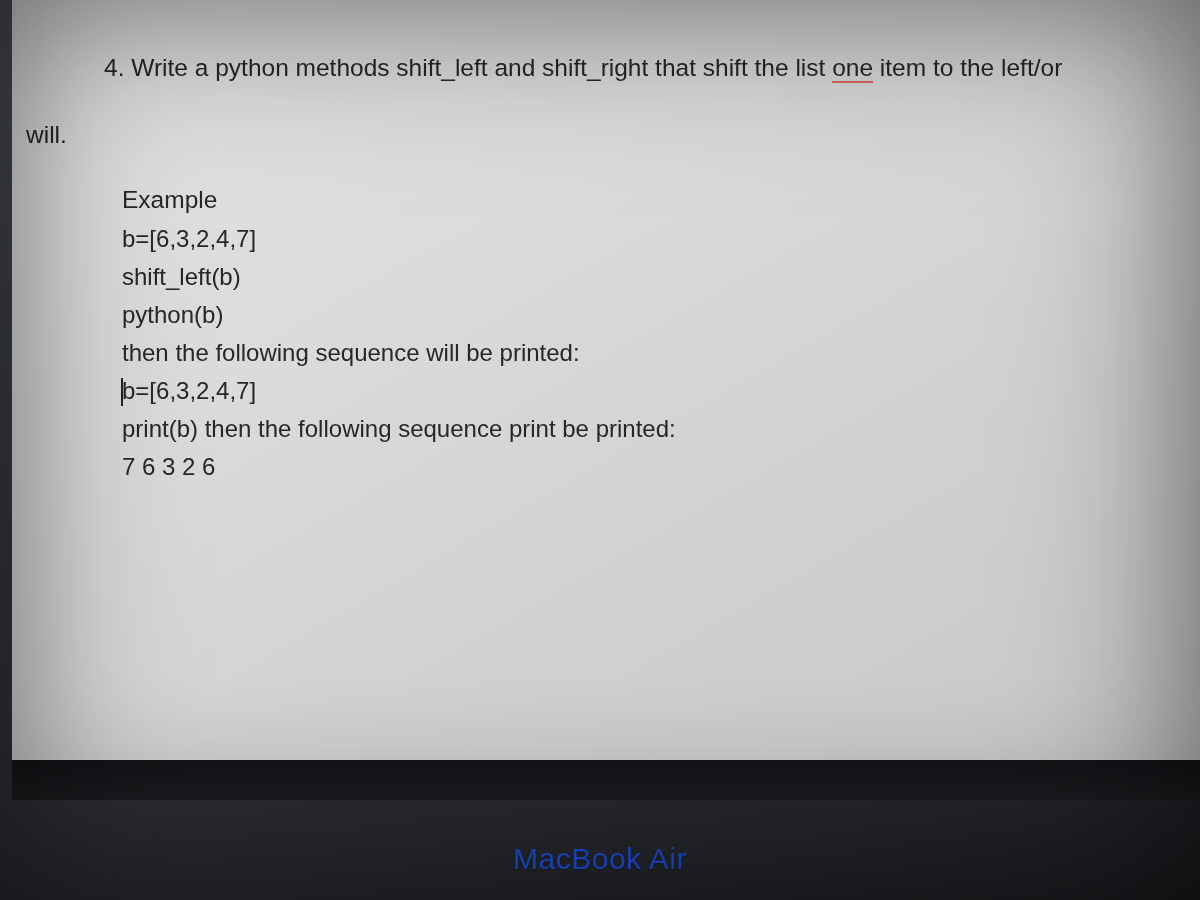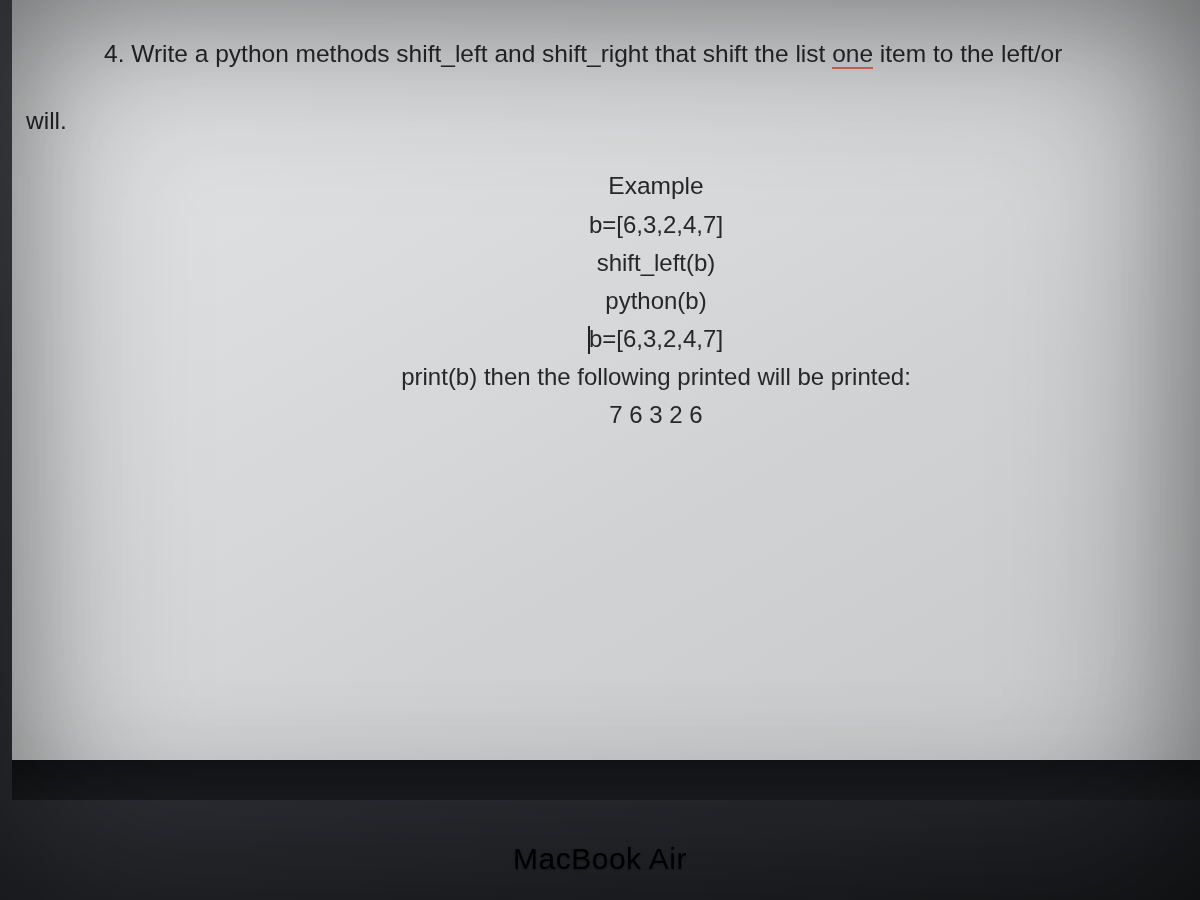--- a/index.html
+++ b/index.html
@@ -9,21 +9,21 @@
       position: relative;
       font-family: Arial, Helvetica, sans-serif;
     }
     .screen {
       position: absolute;
       top: 0;
       left: 12px;
       right: 0;
       height: 760px;
       background: linear-gradient(150deg, #e1e3e4 0%, #d9dbdc 35%, #cfd1d2 65%, #c6c8c9 100%);
-      padding: 34px 10px 20px 14px;
+      padding: 48px 10px 20px 14px;
       box-shadow: inset 0 0 100px rgba(0,0,0,0.08);
     }
     .screen-bottom-bar {
       position: absolute;
       top: 760px;
       left: 12px;
       right: 0;
       height: 40px;
       background: linear-gradient(to bottom, #121316 0%, #1a1b1e 100%);
     }
@@ -45,21 +45,20 @@
       padding-bottom: 0;
     }
     .example-block {
       padding-left: 96px;
     }
     .example-line {
       font-size: 24px;
       color: #262728;
       line-height: 1.5;
       margin-bottom: 2px;
-      text-align: center;
     }
     .example-heading {
       font-size: 24.5px;
       margin-bottom: 2px;
     }
     .cursor-word { position: relative; }
     .cursor-word::before {
       content: '';
       position: absolute;
       left: -1px;
@@ -69,21 +68,21 @@
       background: #222;
     }
     .laptop-label {
       position: absolute;
       bottom: 24px;
       left: 0;
       right: 0;
       text-align: center;
       font-size: 30px;
       font-weight: 400;
-      color: #000000;
+      color: #1d4ed8;
       letter-spacing: 0.5px;
       font-family: -apple-system, "Helvetica Neue", Arial, sans-serif;
       text-shadow: 0 1px 2px rgba(0,0,0,0.35);
     }
     .laptop-label .light { font-weight: 300; opacity: 0.92; }
     .vignette {
       position: absolute; inset: 0;
       pointer-events: none;
       box-shadow: inset 0 0 180px rgba(0,0,0,0.55);
     }
@@ -97,22 +96,23 @@
   </div>
   <div class="question-line continuation">
     <span>will.</span>
   </div>
 
   <div class="example-block">
     <div class="example-line example-heading">Example</div>
     <div class="example-line">b=[6,3,2,4,7]</div>
     <div class="example-line"> shift_left(b)</div>
     <div class="example-line">python(b)</div>
+    <div class="example-line">then the following sequence will be printed:</div>
     <div class="example-line"><span class="cursor-word"><span>b=[6,3,2,4,7]</span></span></div>
-    <div class="example-line">print(b) then the following printed will be printed:</div>
+    <div class="example-line">print(b) then the following sequence print be printed:</div>
     <div class="example-line">7 6 3 2 6</div>
   </div>
 </div>
 
 <div class="screen-bottom-bar"></div>
 
 <div class="laptop-label">
   <span>MacBook</span><span class="light"> Air</span>
 </div>
 

